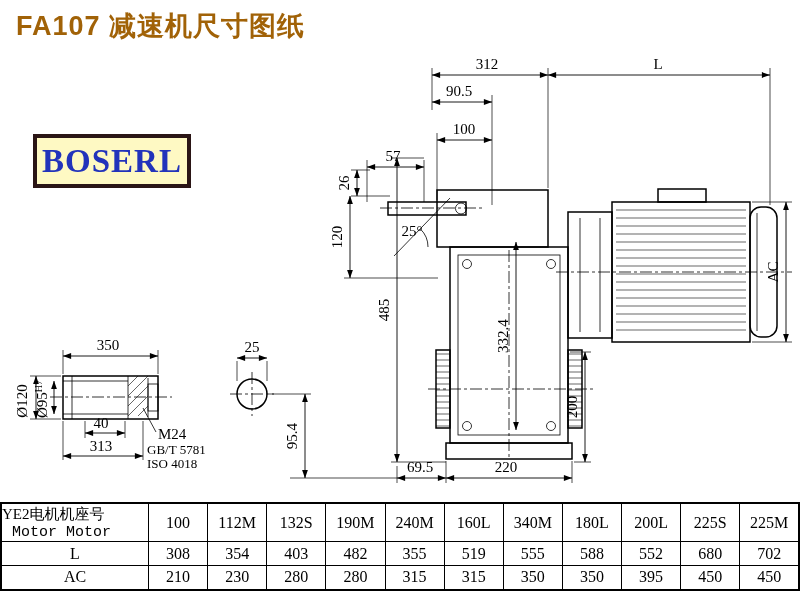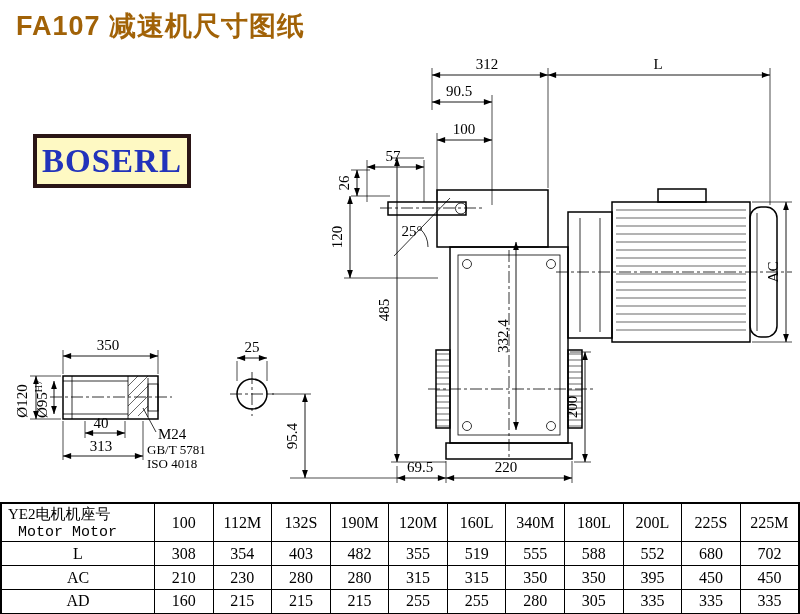--- a/index.html
+++ b/index.html
@@ -30,21 +30,21 @@
   table {
     border-collapse:collapse; width:800px; table-layout:fixed;
     border:2px solid #000; background:#fff;
   }
   th, td {
     border:1px solid #000; text-align:center; vertical-align:middle;
     font:16px "Liberation Serif", serif; font-weight:normal; padding:0;
   }
   tr.hdr th { height:37px; }
   tr.datarow { height:24px; }
-  th.label-col { width:146px; text-align:left; padding-left:6px; font-size:15px; }
+  th.label-col { width:146px; text-align:left; padding-left:0; font-size:15px; }
   .mono { font-family:"Liberation Mono", monospace; font-size:15px; padding-left:10px; }
 </style>
 </head>
 <body>
 
 <svg width="800" height="505" viewBox="0 0 800 505">
   <defs>
     <marker id="arr" viewBox="0 0 10 10" refX="9.5" refY="5" markerWidth="10" markerHeight="10" orient="auto-start-reverse">
       <path d="M0.5,1.8 L9.8,5 L0.5,8.2 Z" fill="#000"></path>
     </marker>
@@ -213,21 +213,21 @@
     <tbody>
         <tr class="hdr">
       <th class="label-col">
         <div>YE2电机机座号</div>
         <div class="mono">Motor Motor</div>
       </th>
     <th>100</th>
           <th>112M</th>
           <th>132S</th>
           <th>190M</th>
-          <th>120M</th>
+          <th>240M</th>
           <th>160L</th>
           <th>340M</th>
           <th>180L</th>
           <th>200L</th>
           <th>225S</th>
           <th>225M</th>
         </tr>
   <tr class="datarow">
           <th>L</th>
           <td>308</td>
@@ -249,29 +249,15 @@
           <td>280</td>
           <td>280</td>
           <td>315</td>
           <td>315</td>
           <td>350</td>
           <td>350</td>
           <td>395</td>
           <td>450</td>
           <td>450</td>
         </tr>
-        <tr class="datarow">
-          <th>AD</th>
-          <td>160</td>
-          <td>215</td>
-          <td>215</td>
-          <td>215</td>
-          <td>255</td>
-          <td>255</td>
-          <td>280</td>
-          <td>305</td>
-          <td>335</td>
-          <td>335</td>
-          <td>335</td>
-        </tr>
       </tbody>
     </table>
 </div>
 
 </body></html>

